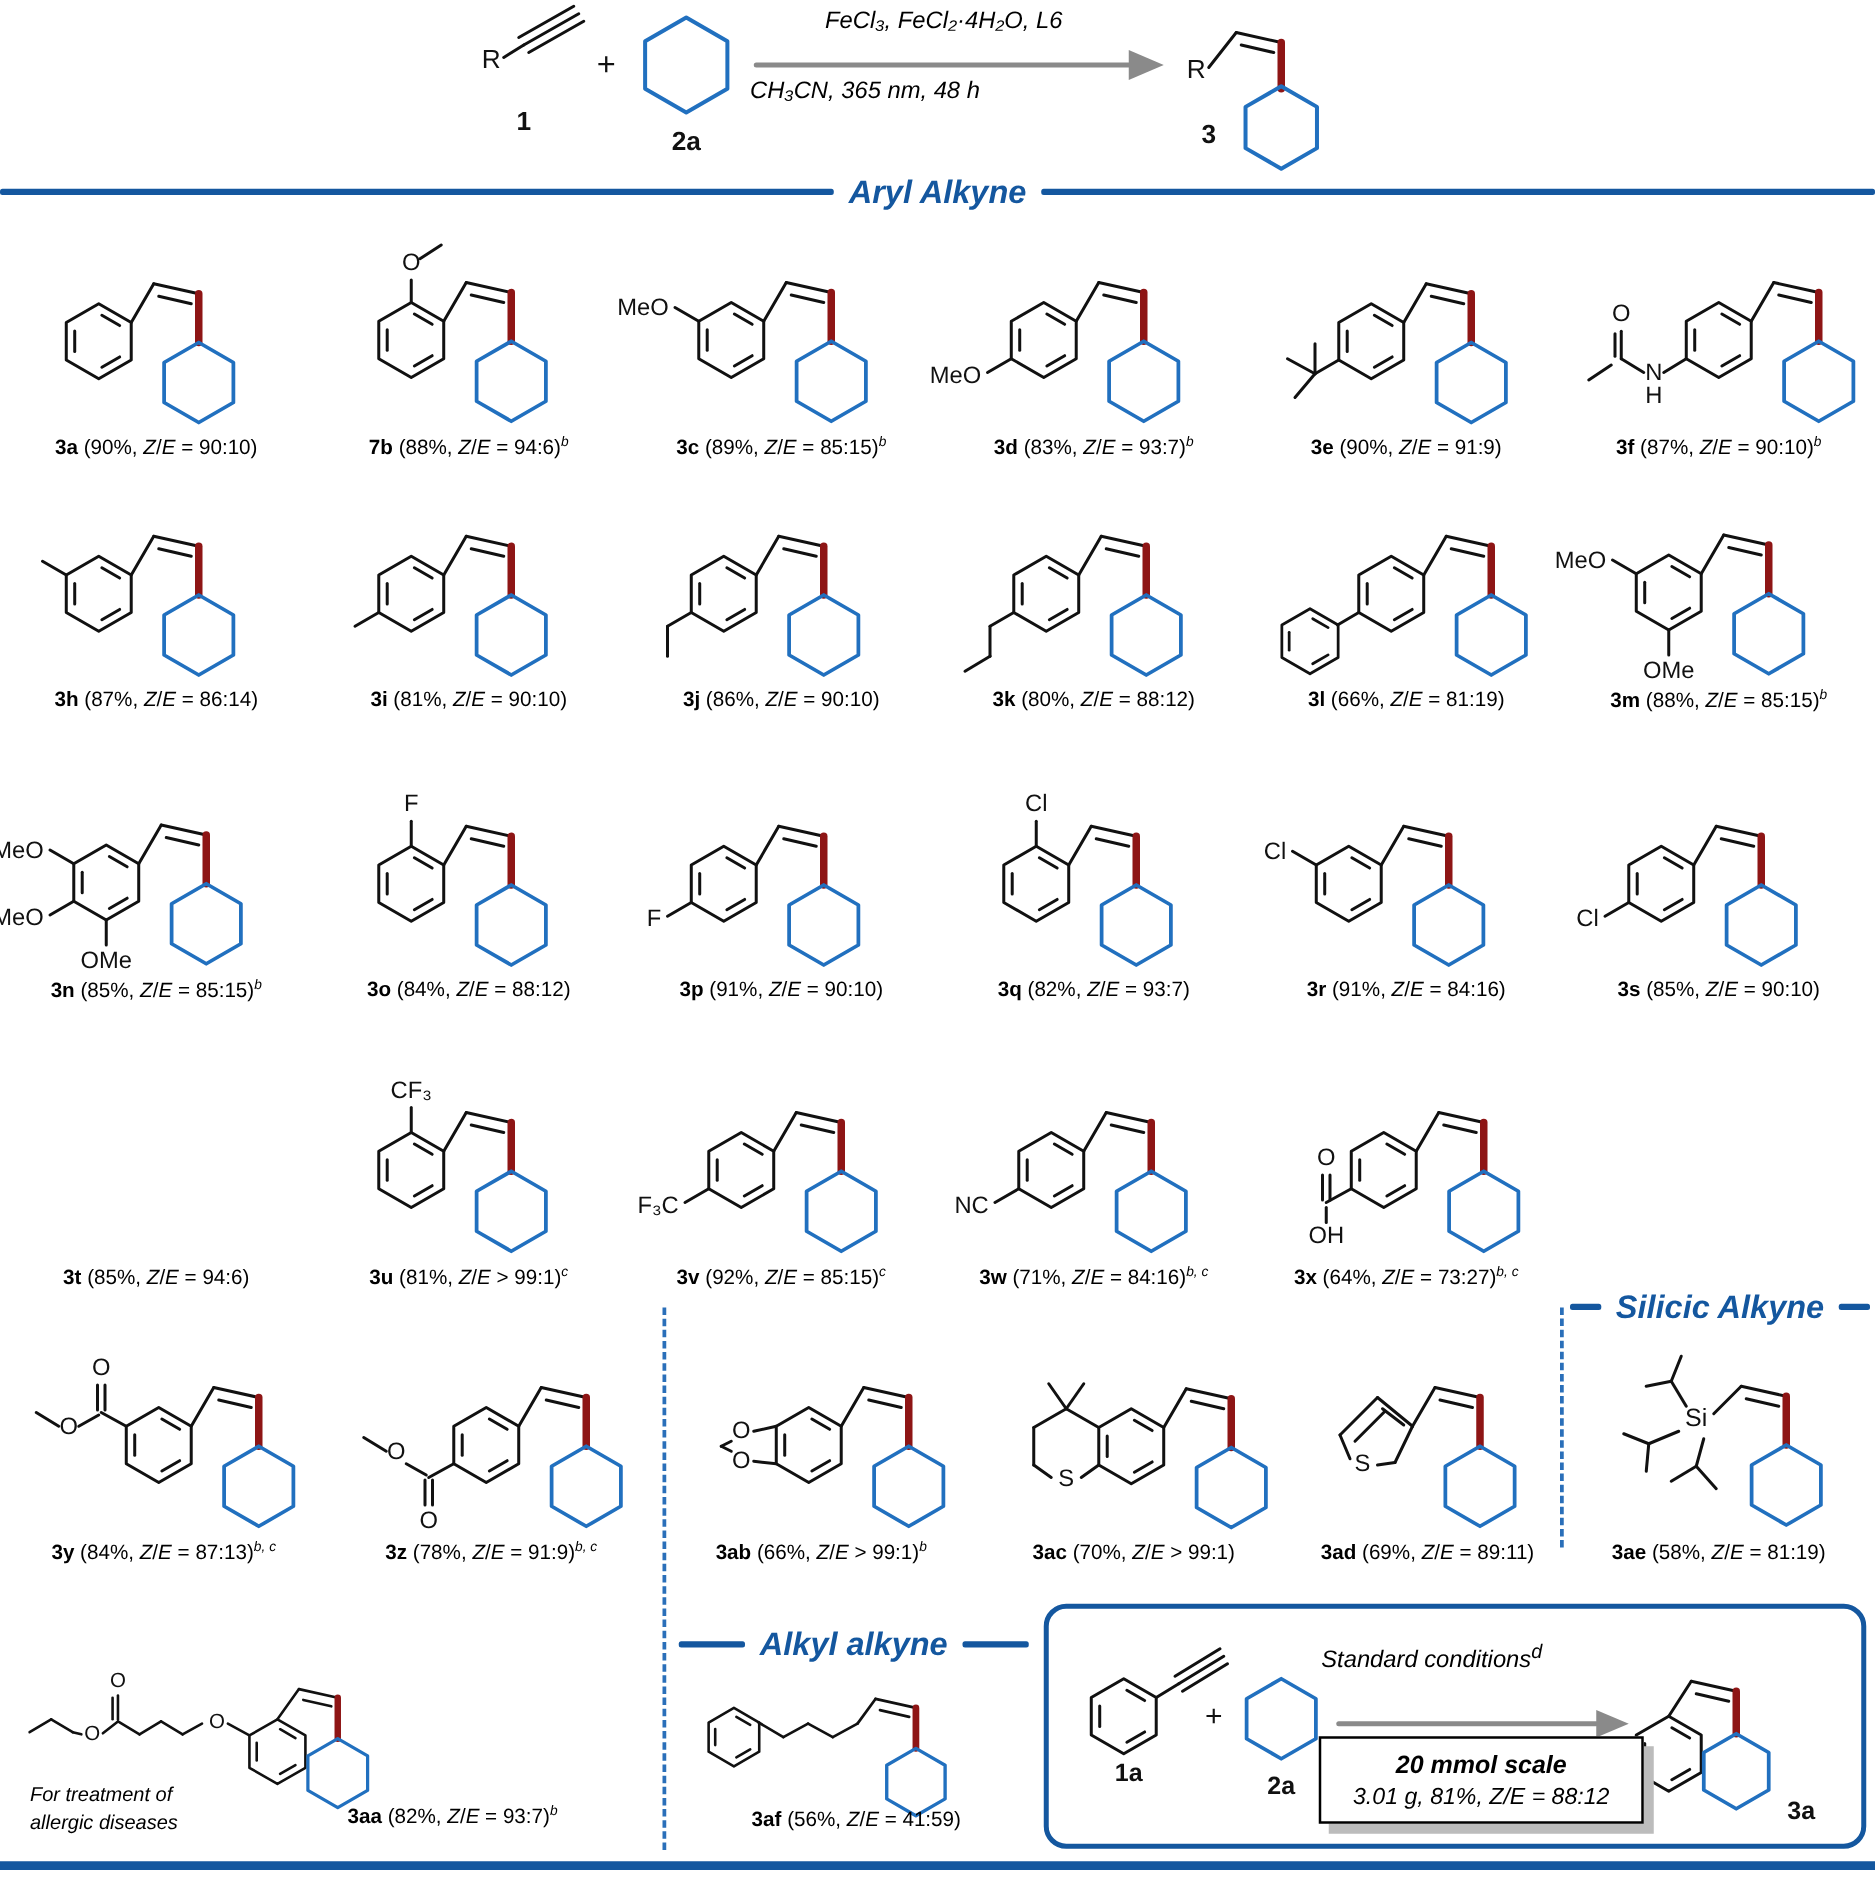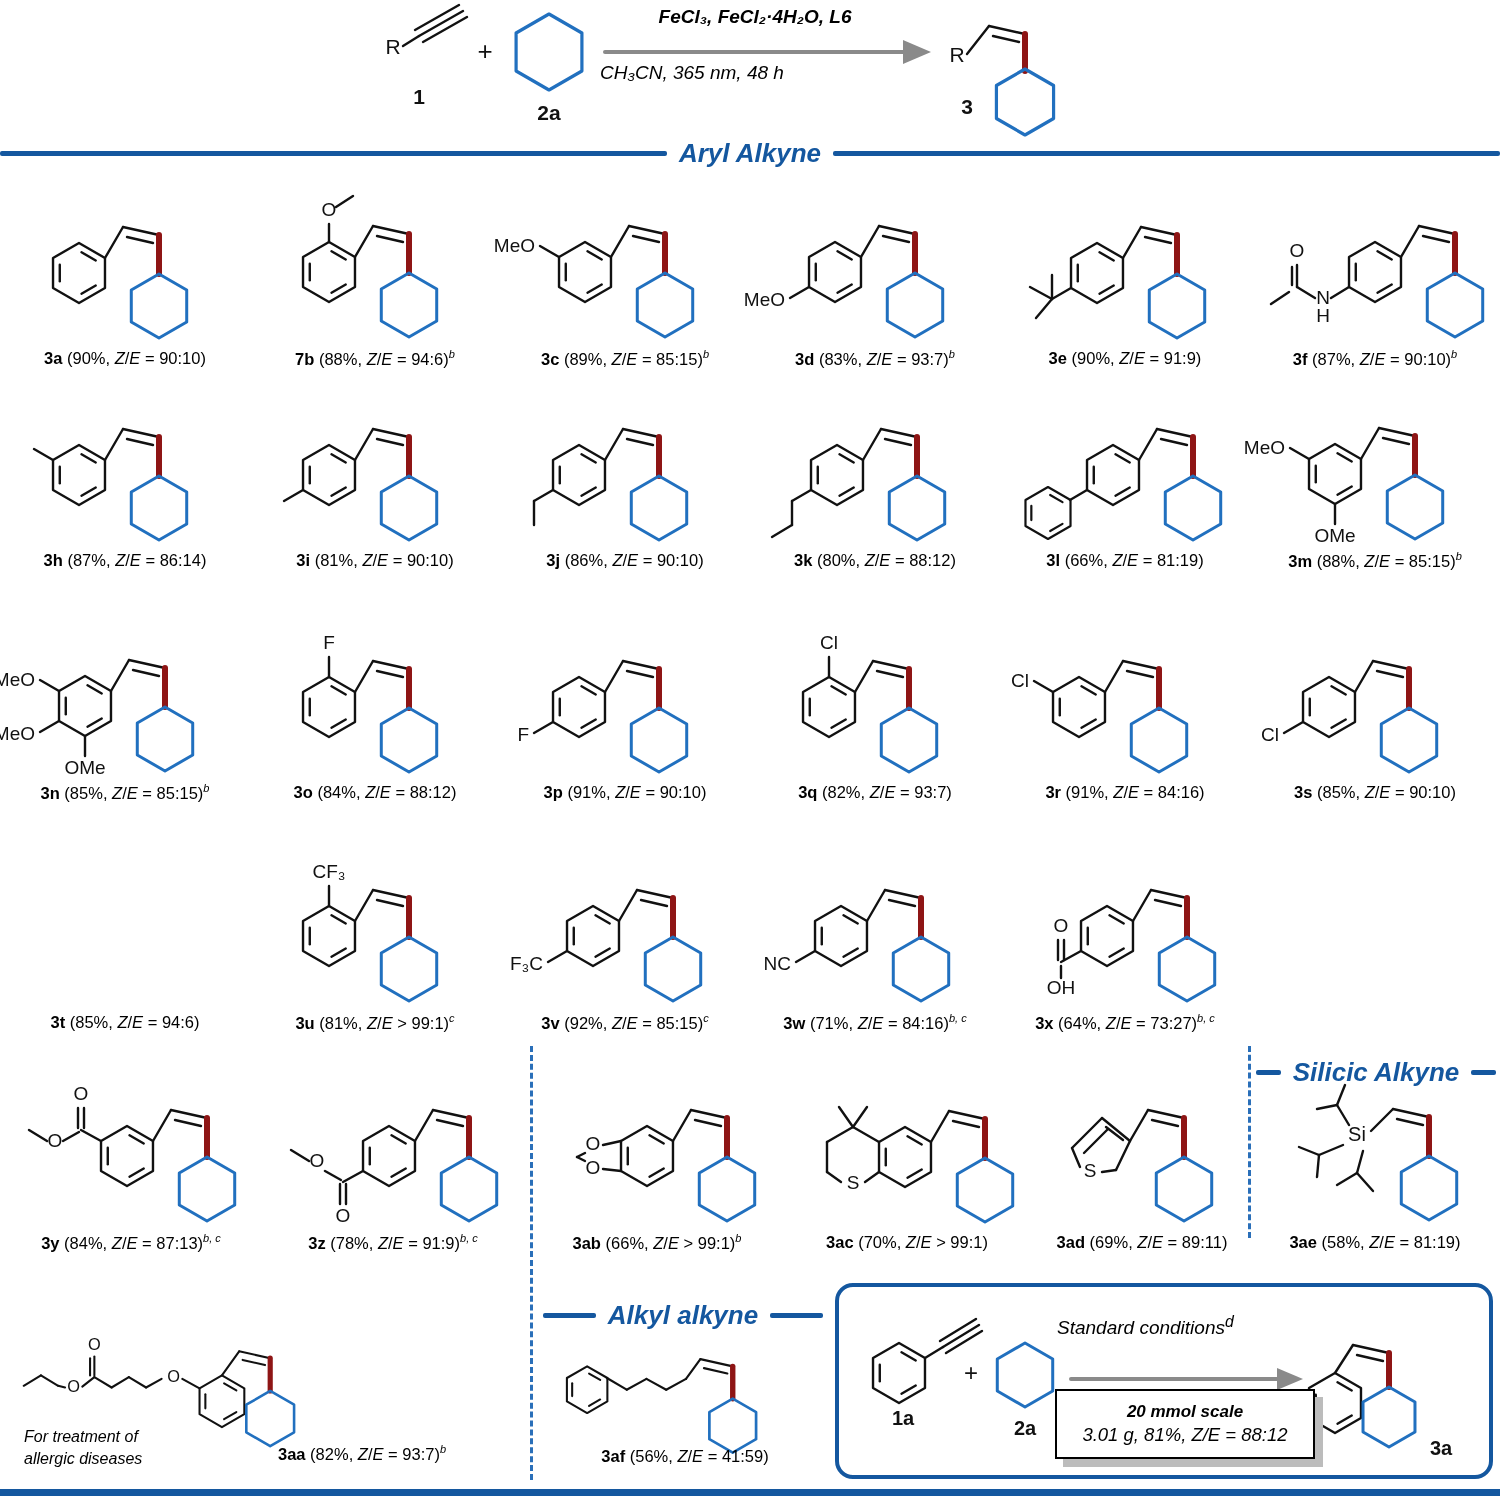--- a/index.html
+++ b/index.html
@@ -9,26 +9,26 @@
   .abs{position:absolute;}
   .divider{display:flex;align-items:center;gap:12px;}
   .divider .ln{flex:1;height:5px;background:#14579f;border-radius:2px;}
   .divider .tx{color:#14579f;font-weight:bold;font-style:italic;font-size:26px;white-space:nowrap;}
   .grid{position:absolute;left:0;top:168px;width:1500px;display:grid;grid-template-columns:repeat(6,250px);grid-template-rows:200px 202px 232px 230px;}
   .cell{display:flex;flex-direction:column;align-items:center;justify-content:flex-end;padding-bottom:0;}
   .lab{font-size:16.5px;white-space:nowrap;color:#000;}
   .lab b{font-weight:bold;}
   .lab sup{font-size:11px;}
   .dash{position:absolute;width:0;border-left:3px dashed #2a6fb9;}
-  .cond1{font-weight:bold;font-style:italic;font-size:19px;text-align:center;}
+  .cond1{font-weight:normal;font-style:italic;font-size:19px;text-align:center;}
   .cond2{font-style:italic;font-size:19px;text-align:left;}
   .annot{font-style:italic;font-size:16px;line-height:1.35;color:#000;}
   .bluebox{position:absolute;border:4px solid #14579f;border-radius:18px;background:#fff;}
   .resbox{position:absolute;border:2.5px solid #000;background:#fff;box-shadow:8px 8px 0 #bcbcbc;text-align:center;display:flex;flex-direction:column;justify-content:center;gap:2px;}
-  .resbox .l1{font-weight:bold;font-style:italic;font-size:17px;}
+  .resbox .l1{font-weight:bold;font-style:italic;font-size:20px;}
   .resbox .l2{font-style:italic;font-size:18.5px;}
   .rule{position:absolute;background:#14579f;}
 </style>
 </head>
 <body>
 
 <div id="page">
 
   <div class="abs" style="left:355px;top:2px;">
     <div id="scheme-svg">
@@ -521,21 +521,21 @@
               <text x="16" y="92" text-anchor="middle" font-size="19" fill="#111" font-family="Liberation Sans,sans-serif">O</text>
               <line x1="16" y1="126" x2="16" y2="138" stroke="#111" stroke-width="2.4" stroke-linecap="round"></line>
               <text x="16" y="154" text-anchor="middle" font-size="19" fill="#111" font-family="Liberation Sans,sans-serif">OH</text>
             </g>
           </svg>
         </div>
         <div class="lab"><b>3x</b> (64%, <i>Z</i>/<i>E</i> = 73:27)<sup><i>b, c</i></sup></div>
       </div>
     </div>
 
-  <div class="abs divider" style="left:1256px;top:1030px;width:240px;margin-top:27px;">
+  <div class="abs divider" style="left:1256px;top:1030px;width:240px;">
     <div class="ln"></div>
     <span class="tx">Silicic Alkyne</span>
     <div class="ln"></div>
   </div>
 
   <div class="dash" style="left:530px;top:1046px;height:434px;"></div>
   <div class="dash" style="left:1248px;top:1046px;height:192px;"></div>
 
   <div class="abs" style="left:18px;top:1272px;" id="struct-3aa">
       <svg width="432" height="181" viewBox="0 0 500 210" xmlns="http://www.w3.org/2000/svg">

